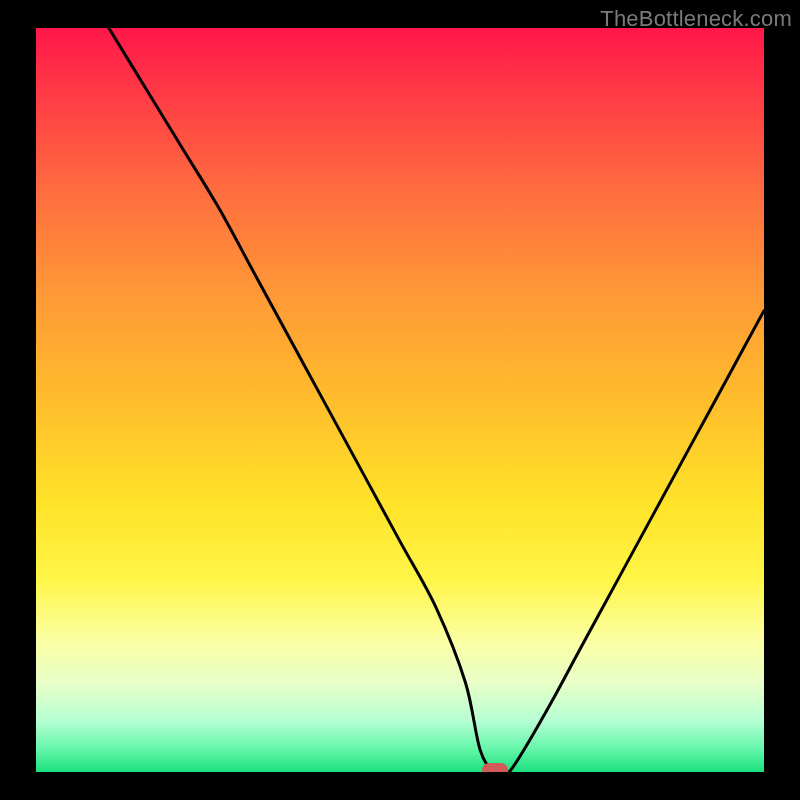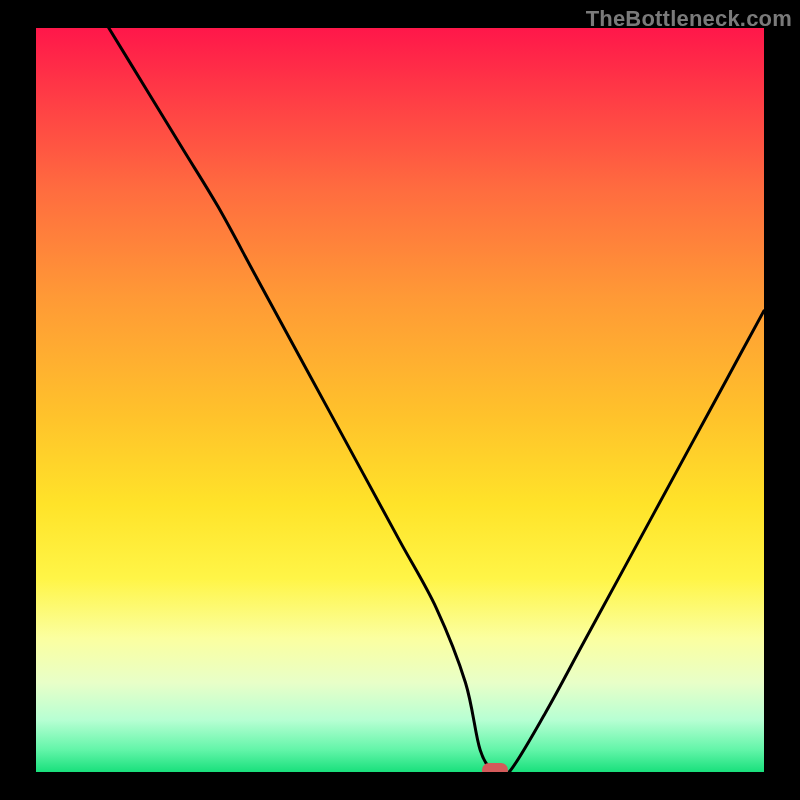--- a/index.html
+++ b/index.html
@@ -18,21 +18,21 @@
     width: 800px;
     height: 800px;
     background: #000;
   }
   .watermark {
     position: absolute;
     top: 6px;
     right: 8px;
     color: #7a7a7a;
     font-size: 22px;
-    font-weight: 700;
+    font-weight: 400;
     letter-spacing: 0.2px;
   }
   .plot {
     position: absolute;
     left: 36px;
     top: 28px;
     width: 728px;
     height: 744px;
     overflow: hidden;
   }

